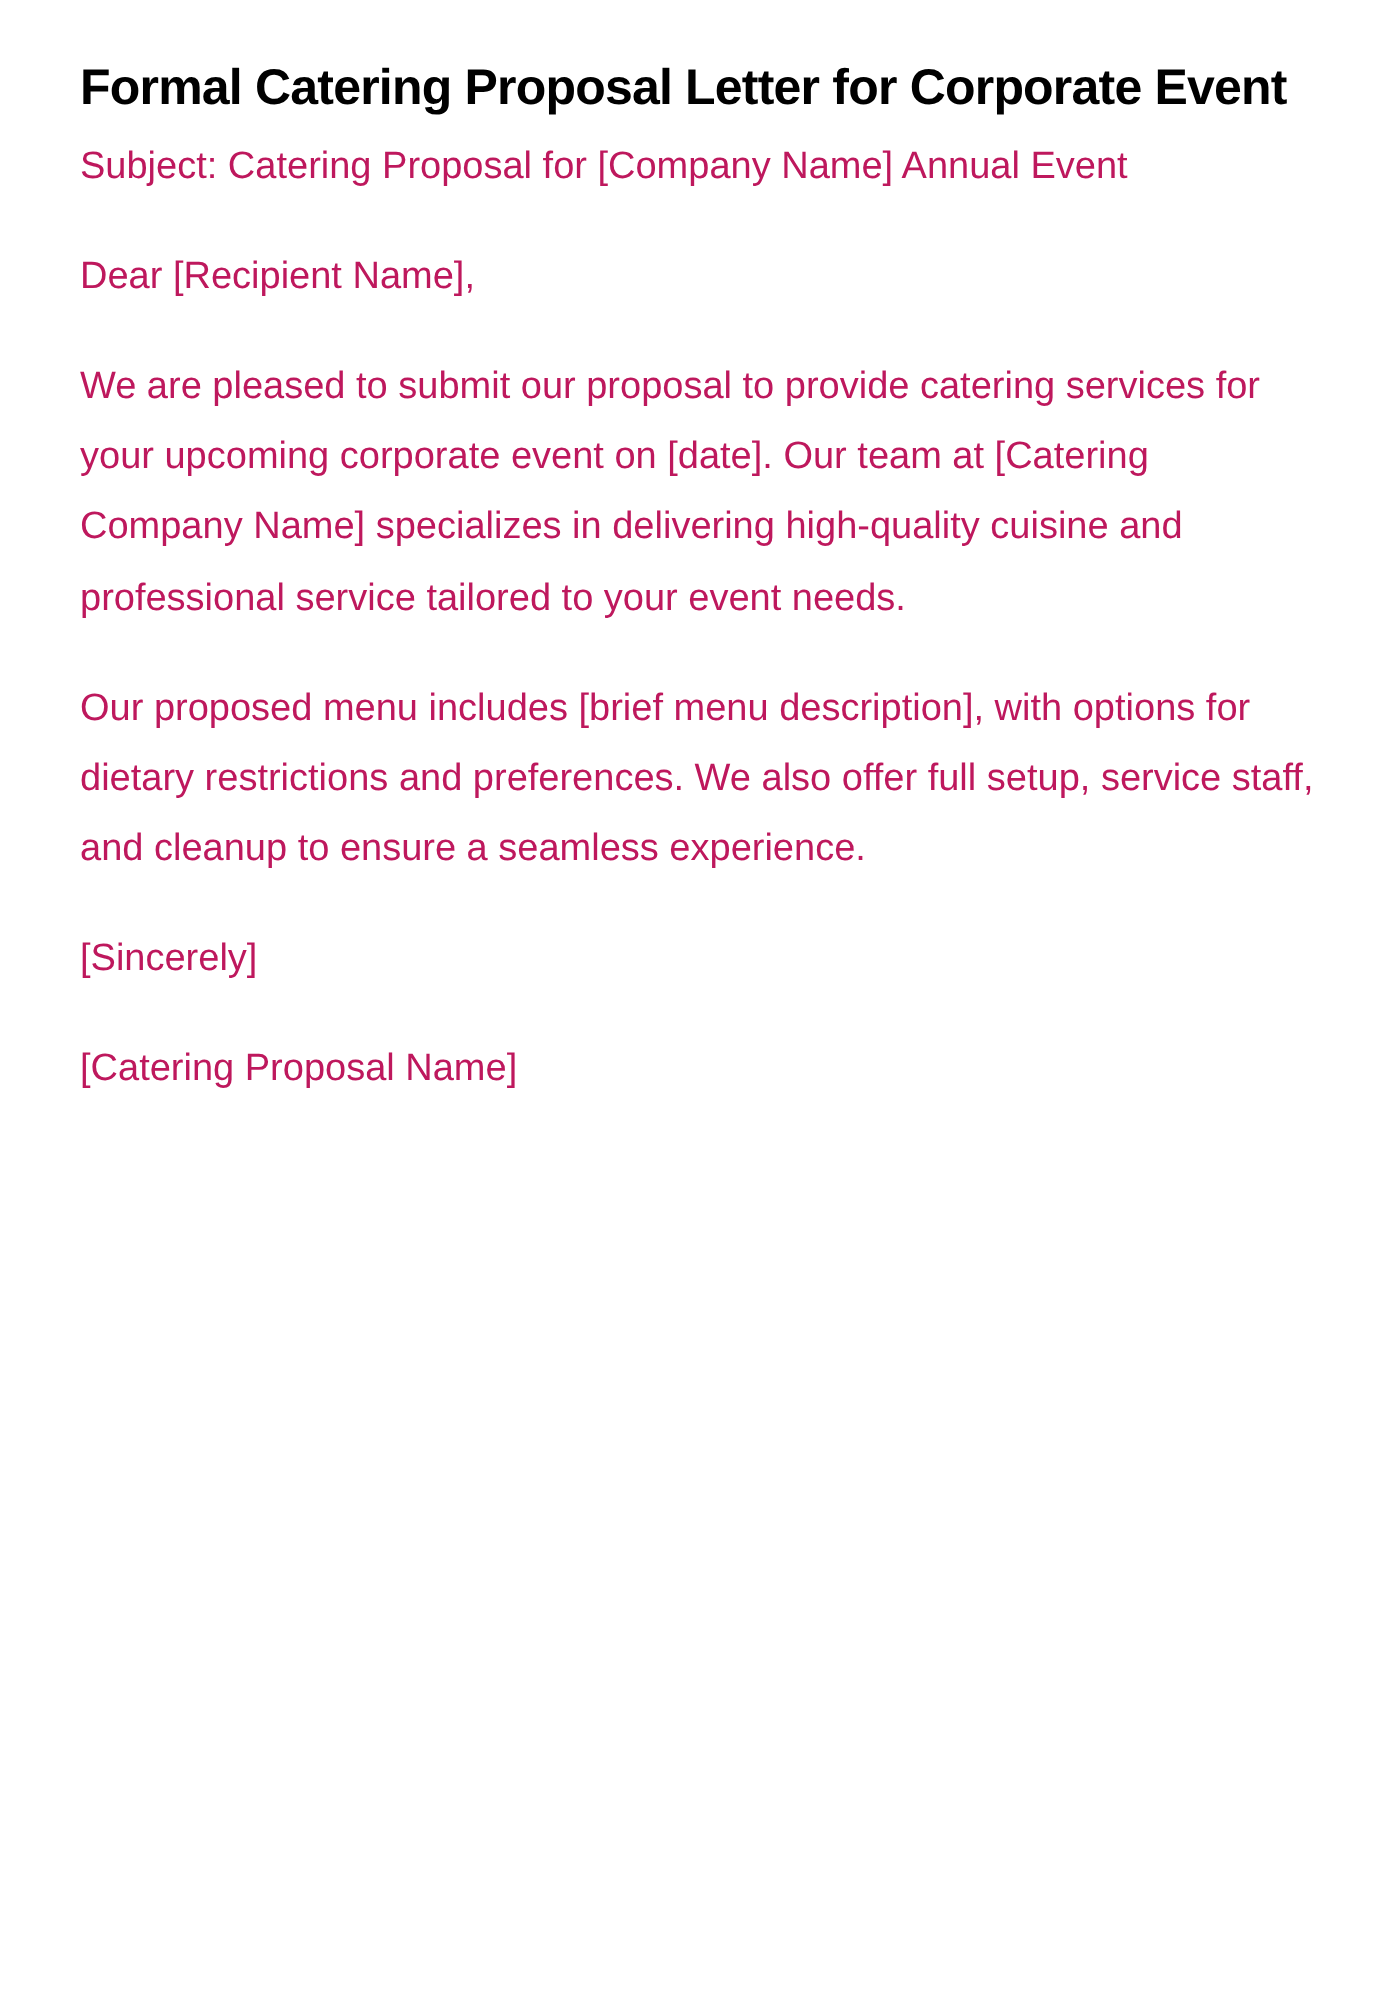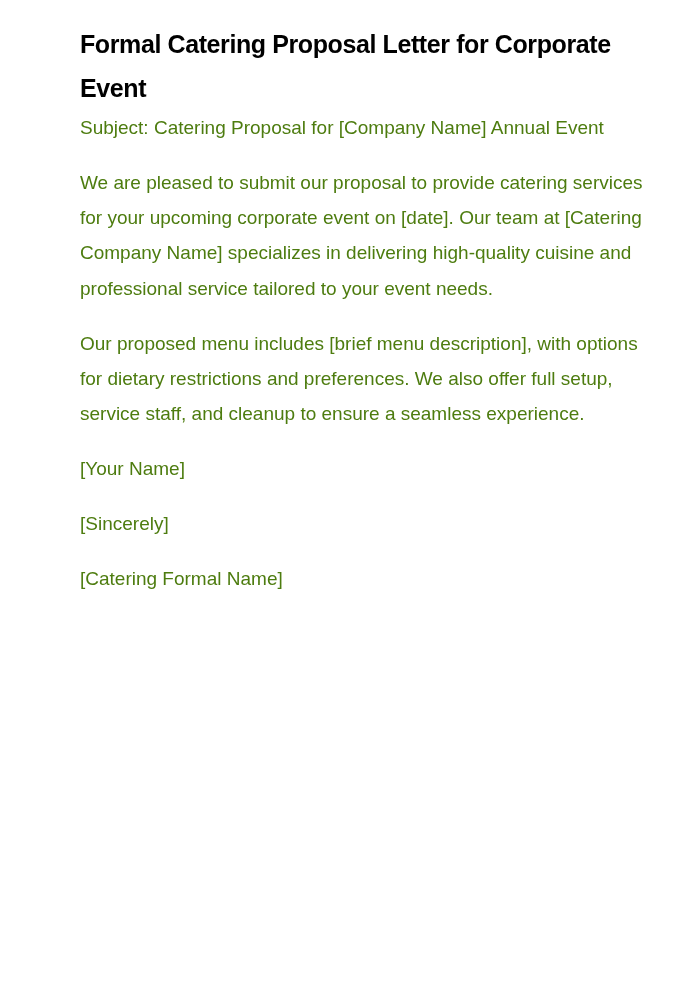--- a/index.html
+++ b/index.html
@@ -1,43 +1,42 @@
 <!DOCTYPE html>
 <html><head>
 <meta charset="utf-8">
 <style>
   html, body { margin: 0; padding: 0; background: #ffffff; }
   body { width: 700px; height: 1006px; overflow: hidden; }
   .page {
     padding: 22px 40px 0 40px;
     font-family: "Liberation Sans", sans-serif;
     color: #111111;
-    margin-left: 40px;
   }
   h1 {
     font-family: "Liberation Sans", sans-serif;
     font-weight: bold;
     font-size: 25px;
     line-height: 44px;
     margin: 0 0 0 0;
     letter-spacing: -0.4px;
     color: #000000;
   }
   p {
     font-size: 19px;
     line-height: 35.2px;
     margin: 0 0 19.8px 0;
-    color: #4d7c0f;
+    color: #be185d;
   }
   p.first { margin-top: 0; }
 </style>
 </head>
 <body>
 
 <div class="page">
   <h1>Formal Catering Proposal Letter for Corporate Event</h1>
   <p class="first">Subject: Catering Proposal for [Company Name] Annual Event</p>
+  <p>Dear [Recipient Name],</p>
   <p>We are pleased to submit our proposal to provide catering services for your upcoming corporate event on [date]. Our team at [Catering Company Name] specializes in delivering high-quality cuisine and professional service tailored to your event needs.</p>
   <p>Our proposed menu includes [brief menu description], with options for dietary restrictions and preferences. We also offer full setup, service staff, and cleanup to ensure a seamless experience.</p>
-  <p>[Your Name]</p>
   <p>[Sincerely]</p>
-  <p>[Catering Formal Name]</p>
+  <p>[Catering Proposal Name]</p>
 </div>
 
 </body></html>

